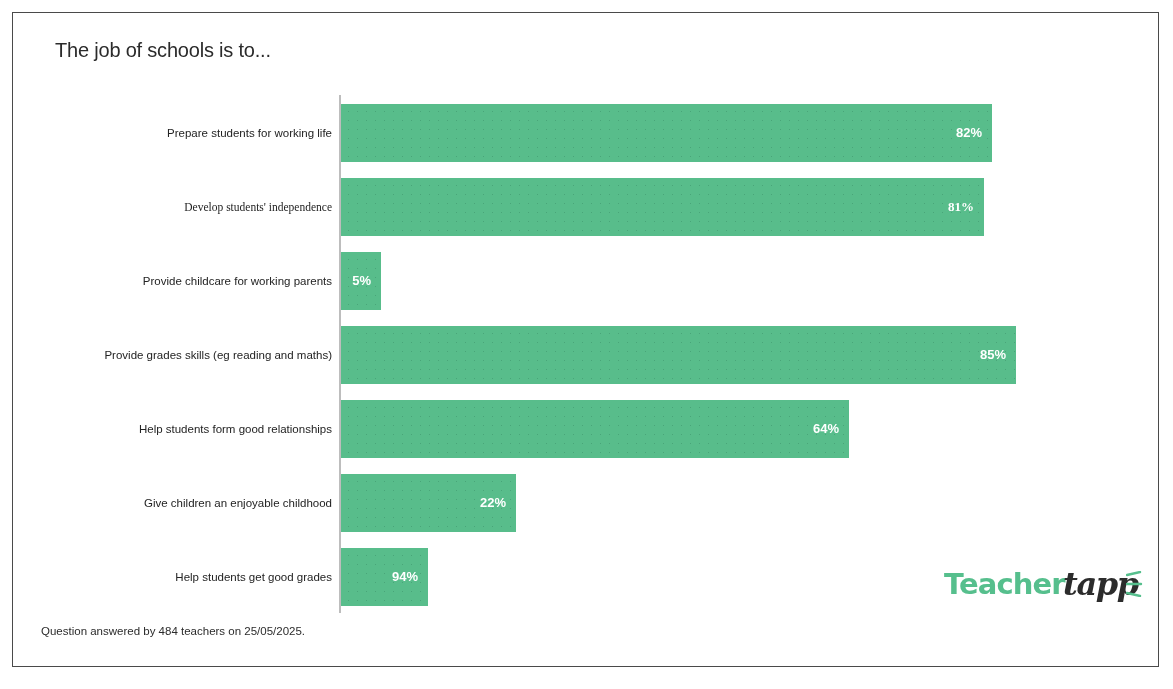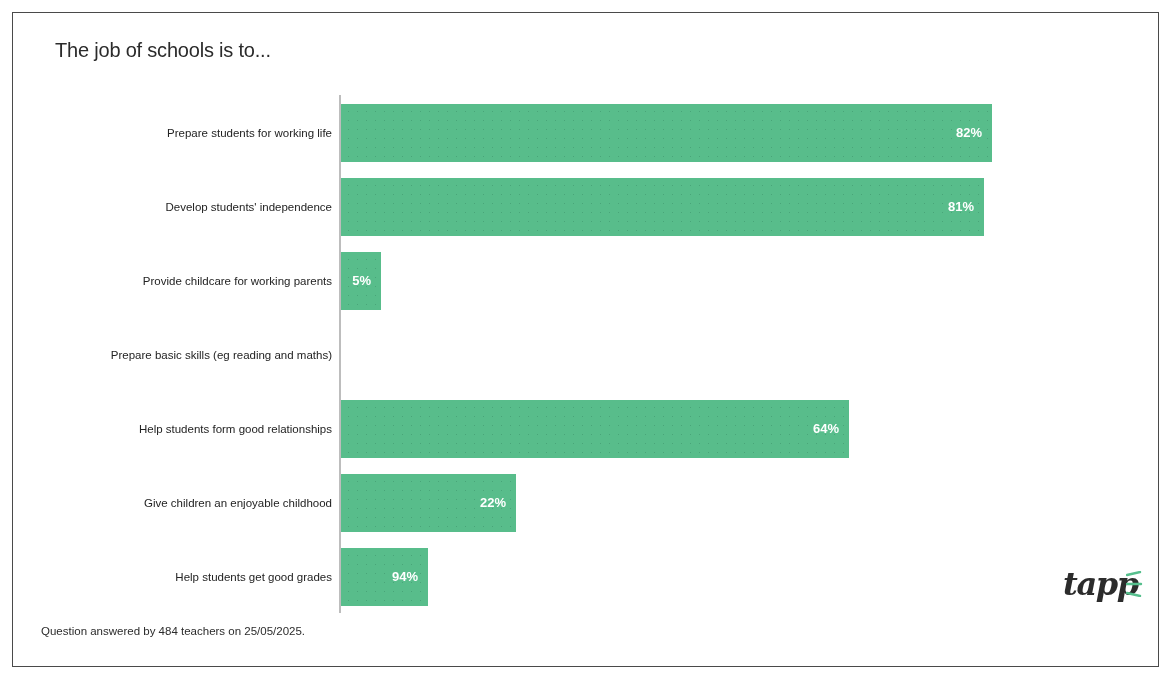--- a/index.html
+++ b/index.html
@@ -159,36 +159,40 @@
   <div id="plot">
     <div id="axis-line"></div>
     <div id="bars-container">
         <div class="bar-row" style="top: 91px; width: 1147px;">
           <div class="bar-label">Prepare students for working life</div>
           <div class="bar-track" style="width: 651px;">
             <div class="bar-fill" style="width: 651px; background-color: rgb(88, 189, 139);"></div>
             <div class="bar-value">82%</div>
           </div>
         </div>
-        <div class="bar-row" style="top: 165px; width: 1147px;">
+        <div class="bar-row" style="top: 165px; width: 1147px; font-family: Liberation Serif, serif;">
           <div class="bar-label">Develop students' independence</div>
           <div class="bar-track" style="width: 643px; border-radius: 19px;">
             <div class="bar-fill" style="width: 643px; background-color: rgb(88, 189, 139);"></div>
             <div class="bar-value">81%</div>
           </div>
         </div>
         <div class="bar-row" style="top: 239px; width: 1147px;">
           <div class="bar-label">Provide childcare for working parents</div>
           <div class="bar-track" style="width: 40px;">
             <div class="bar-fill" style="width: 40px; background-color: rgb(88, 189, 139);"></div>
             <div class="bar-value">5%</div>
           </div>
         </div>
         <div class="bar-row" style="top: 313px; width: 1147px;">
-          <div class="bar-label">Prepare basic skills (eg reading and maths)</div>
+          <div class="bar-label">Provide grades skills (eg reading and maths)</div>
+          <div class="bar-track" style="width: 675px;">
+            <div class="bar-fill" style="width: 675px; background-color: rgb(88, 189, 139);"></div>
+            <div class="bar-value">85%</div>
+          </div>
         </div>
         <div class="bar-row" style="top: 387px; width: 1147px;">
           <div class="bar-label">Help students form good relationships</div>
           <div class="bar-track" style="width: 508px;">
             <div class="bar-fill" style="width: 508px; background-color: rgb(88, 189, 139);"></div>
             <div class="bar-value">64%</div>
           </div>
         </div>
         <div class="bar-row" style="top: 461px; width: 1147px;">
           <div class="bar-label">Give children an enjoyable childhood</div>
@@ -203,20 +207,21 @@
             <div class="bar-fill" style="width: 87px; background-color: rgb(88, 189, 139);"></div>
             <div class="bar-value">94%</div>
           </div>
         </div>
       </div>
   </div>
 
   <div id="footnote">Question answered by 484 teachers on 25/05/2025.</div>
 
   <div id="logo">
+    <span id="logo-teacher">Teacher</span>
     <span id="logo-tapp">tapp</span>
     <svg id="logo-rays" viewBox="0 0 18 26" xmlns="http://www.w3.org/2000/svg">
       <line x1="1" y1="4" x2="14" y2="1" stroke="#56bf8d" stroke-width="2.4" stroke-linecap="round"></line>
       <line x1="1" y1="13" x2="15" y2="13" stroke="#56bf8d" stroke-width="2.4" stroke-linecap="round"></line>
       <line x1="1" y1="22" x2="14" y2="25" stroke="#56bf8d" stroke-width="2.4" stroke-linecap="round"></line>
     </svg>
   </div>
 
 </div>
 

